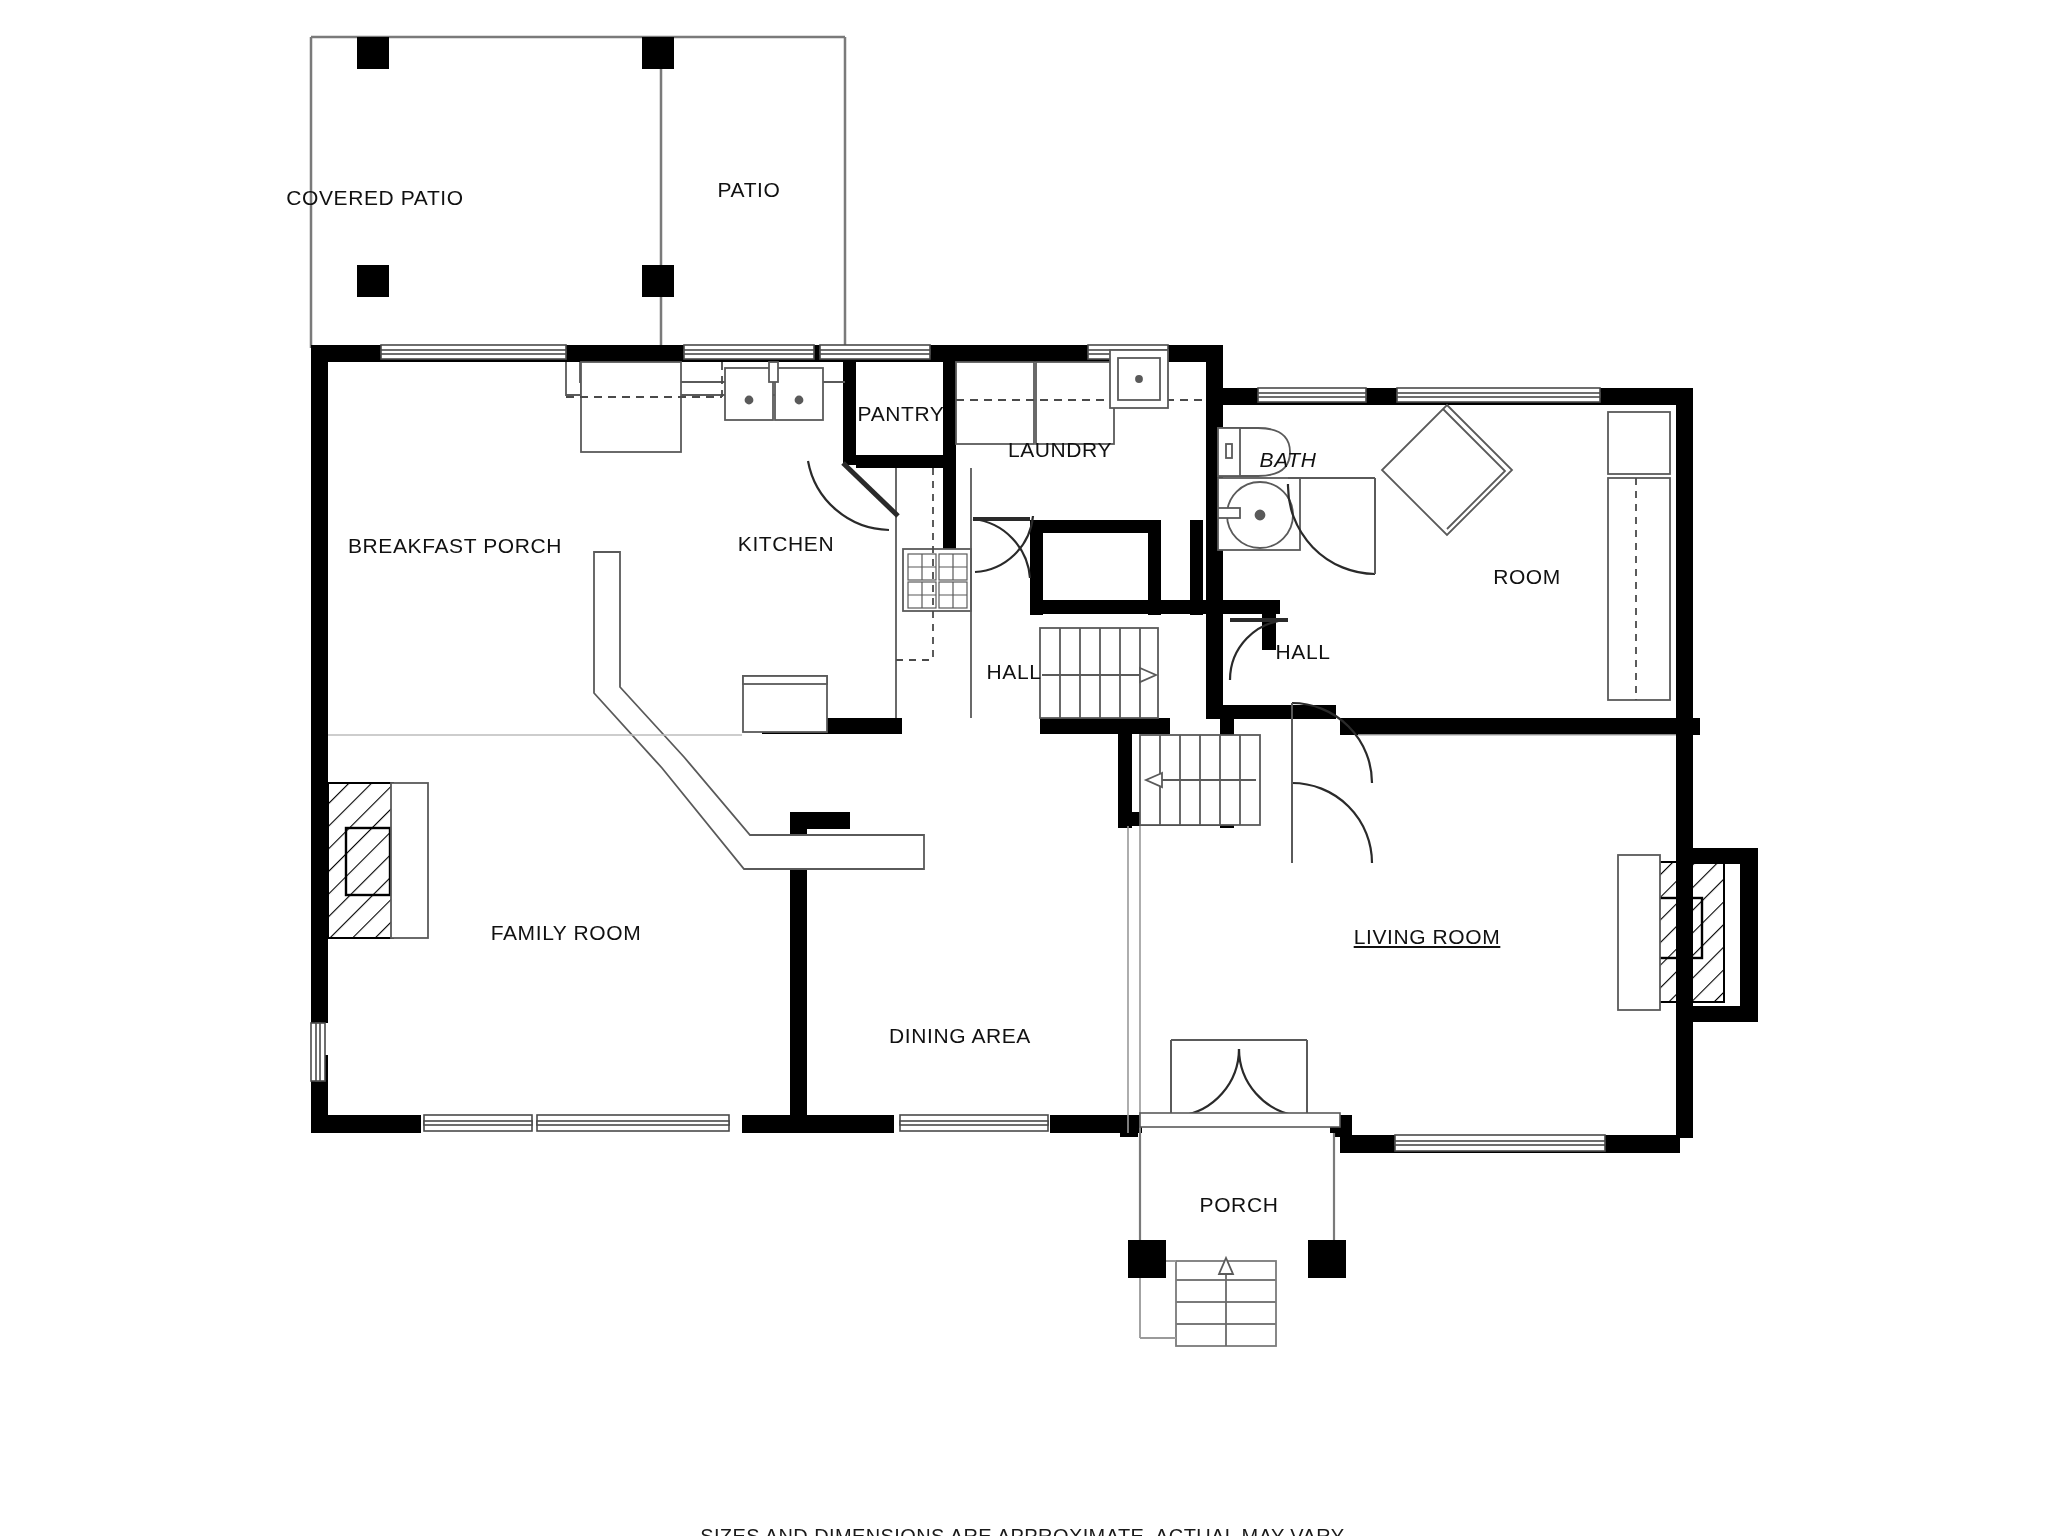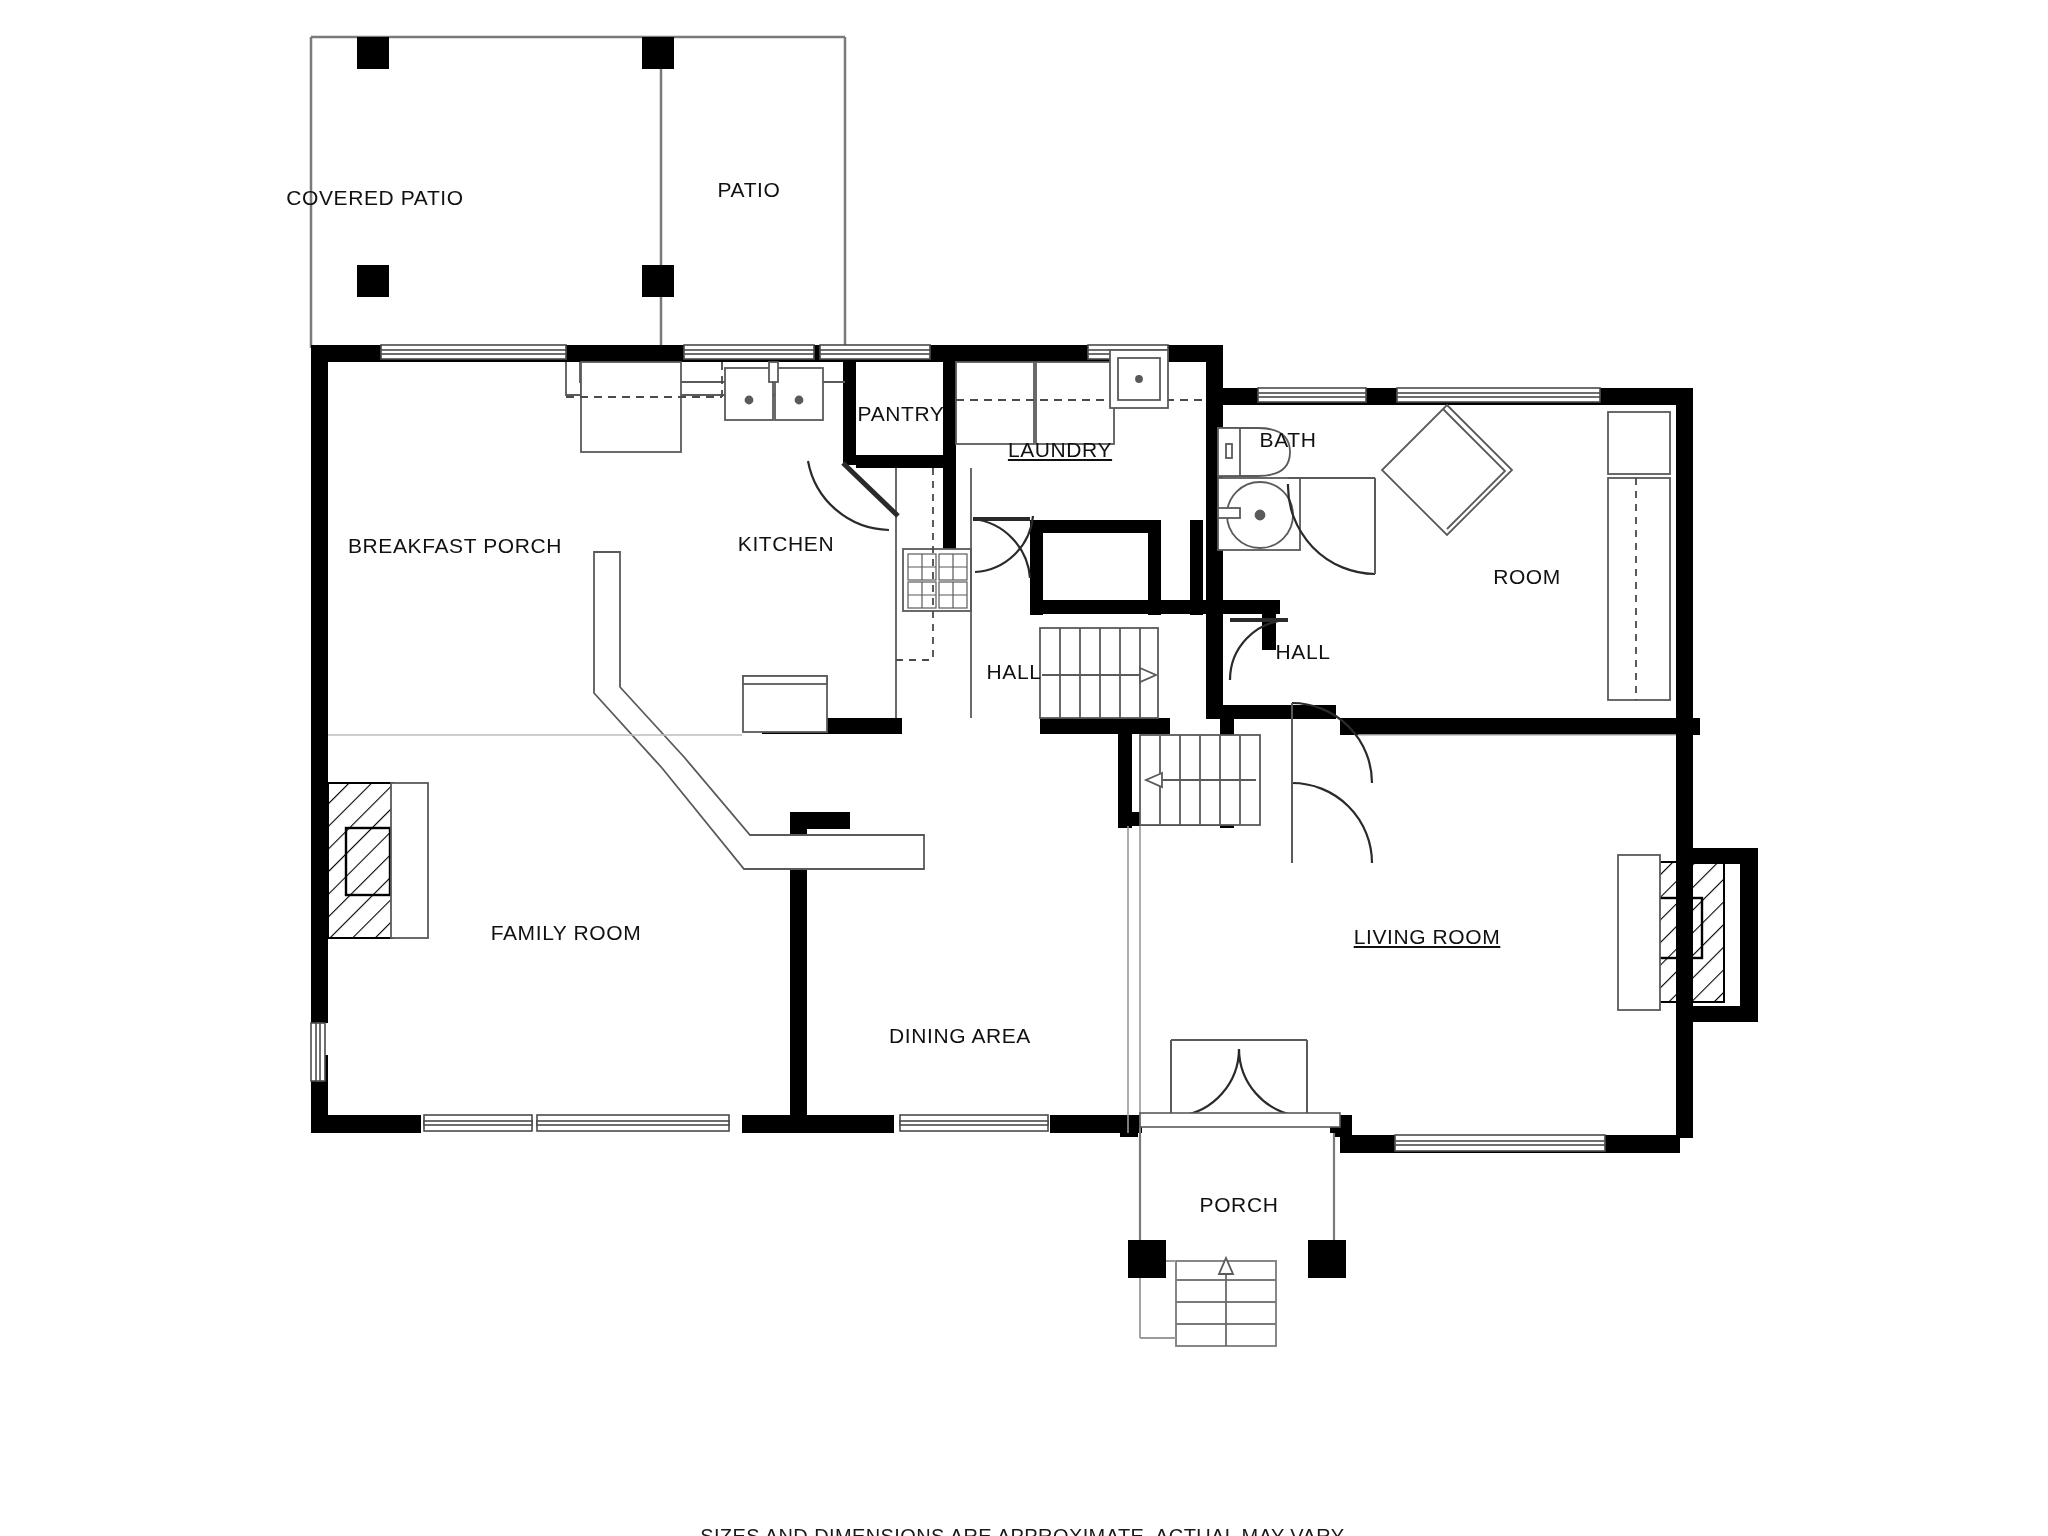--- a/index.html
+++ b/index.html
@@ -330,22 +330,22 @@
       <path d="M1358 735 L1676 735"></path>
     </g>
 
   </svg>
 
   <div class="room-label" style="left:375px; top:198px;">COVERED PATIO</div>
   <div class="room-label" style="left:749px; top:190px;">PATIO</div>
   <div class="room-label" style="left:455px; top:546px;">BREAKFAST PORCH</div>
   <div class="room-label" style="left:786px; top:544px;">KITCHEN</div>
   <div class="room-label" style="left:901px; top:414px;">PANTRY</div>
-  <div class="room-label" style="left:1060px; top:450px;text-decoration:underline;">LAUNDRY</div>
-  <div class="room-label" style="left:1288px; top:440px;">BATH</div>
+  <div class="room-label" style="left:1060px; top:450px;">LAUNDRY</div>
+  <div class="room-label" style="left:1288px; top:460px;font-style:italic;">BATH</div>
   <div class="room-label" style="left:1527px; top:577px;">ROOM</div>
   <div class="room-label" style="left:1014px; top:672px;">HALL</div>
   <div class="room-label" style="left:1303px; top:652px;">HALL</div>
   <div class="room-label" style="left:566px; top:933px;">FAMILY ROOM</div>
   <div class="room-label" style="left:960px; top:1036px;">DINING AREA</div>
   <div class="room-label" style="left:1427px; top:937px;text-decoration:underline;">LIVING ROOM</div>
   <div class="room-label" style="left:1239px; top:1205px;">PORCH</div>
 
   <div class="footer-note">SIZES AND DIMENSIONS ARE APPROXIMATE, ACTUAL MAY VARY.</div>
 

